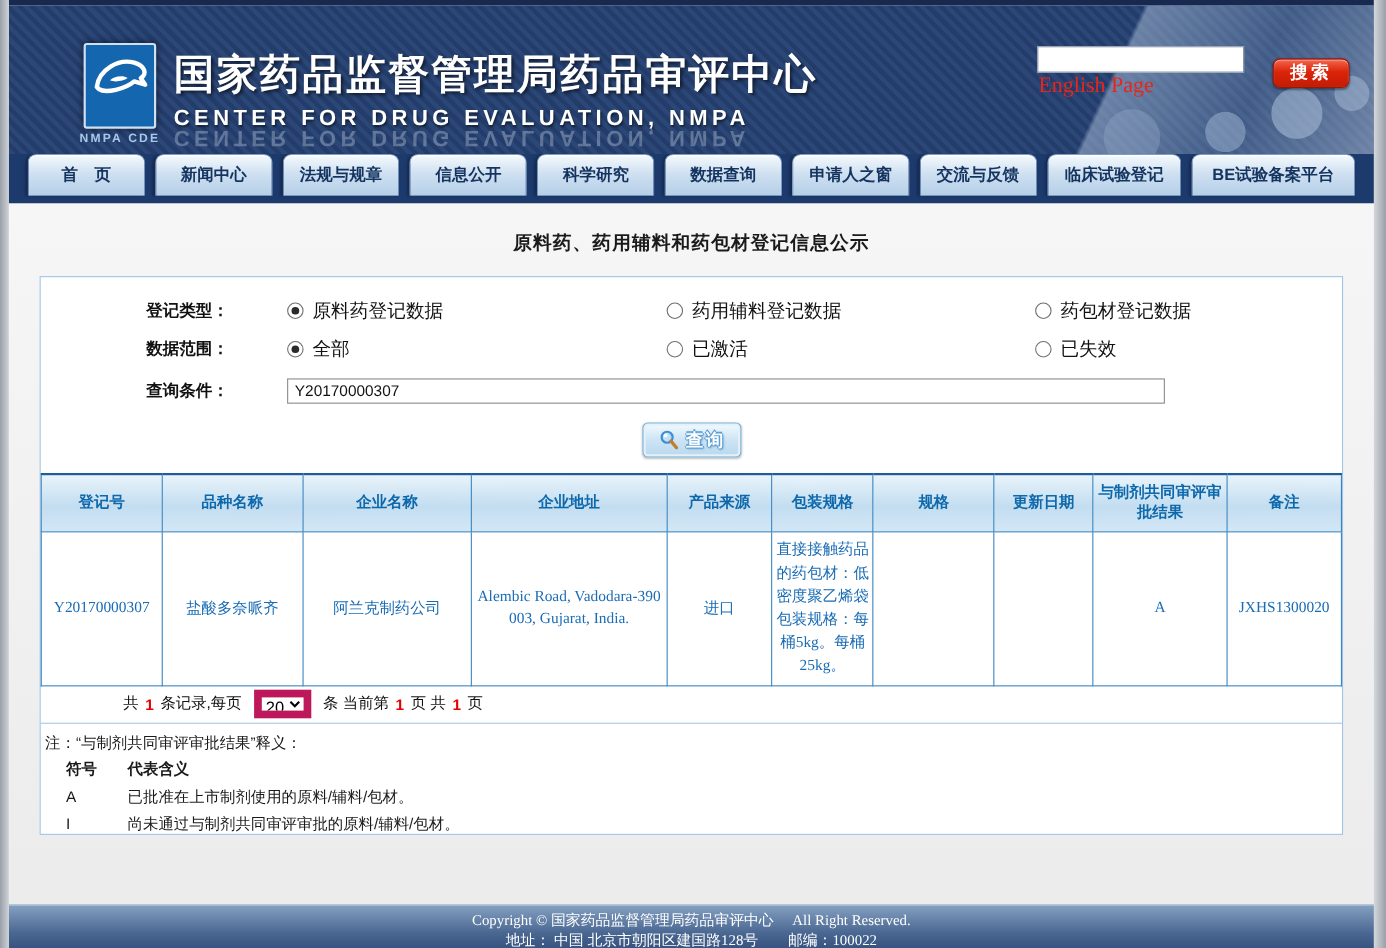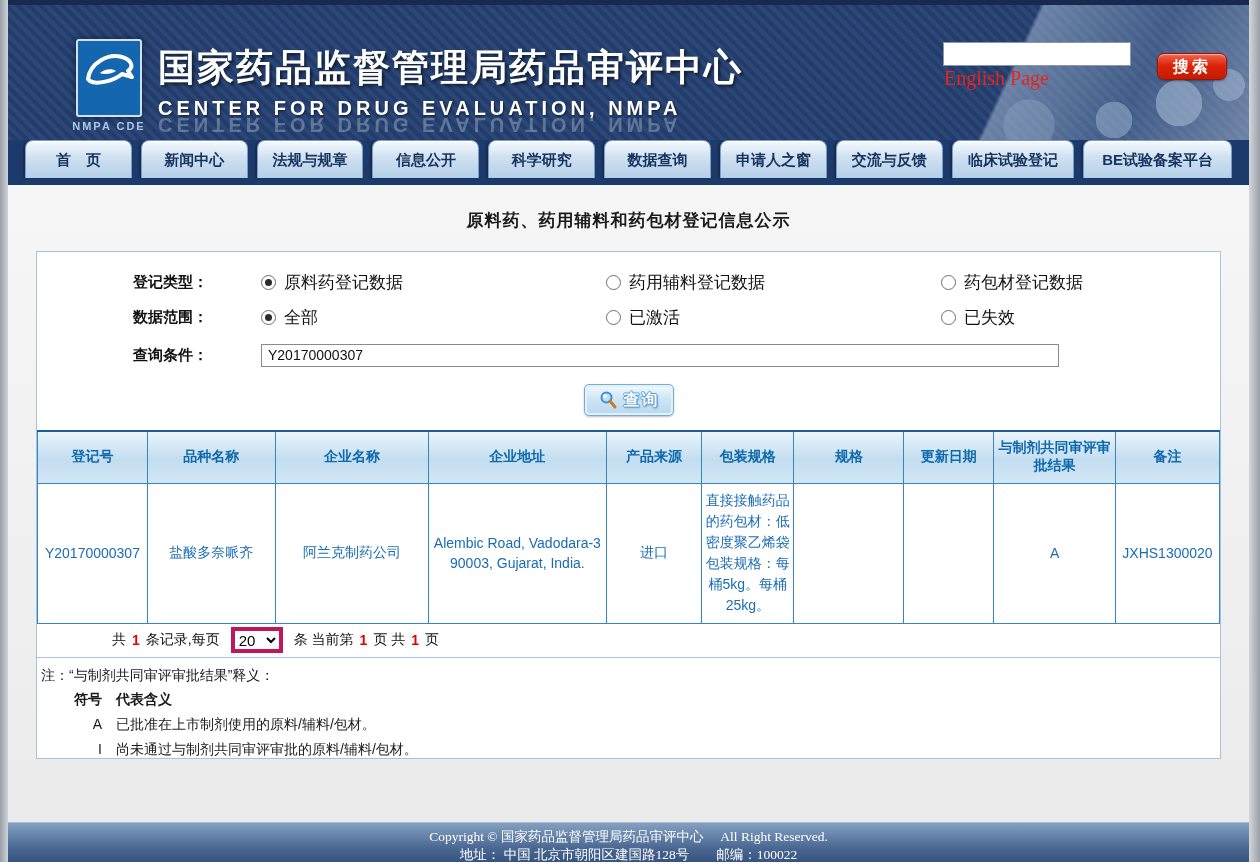--- a/index.html
+++ b/index.html
@@ -70,35 +70,35 @@
     background:linear-gradient(#f3fafe,#cde4f4 50%,#b9d8ee); border:1px solid #74aed4; border-radius:5px;
     box-shadow:0 0 0 2px #e3f1fa inset, 0 1px 2px rgba(0,0,0,.25); cursor:pointer; }
   .query-btn-label { font-size:16px; font-weight:bold; color:#fff; letter-spacing:2px;
     text-shadow:-1px 0 #5ba0d6, 1px 0 #5ba0d6, 0 -1px #5ba0d6, 0 1px #5ba0d6, 1px 1px 2px #3f7fb5; }
 
   
   table.grid { width:100%; border-collapse:collapse; table-layout:fixed; }
   table.grid th { height:52px; background:linear-gradient(#e9f4fb,#c3ddf0 55%,#d2e7f6);
     border:1px solid #3a85c0; border-top:2px solid #1e5d97; color:#0e68ac; font-size:14px; font-weight:bold; padding:2px; }
   table.grid td { height:140px; border:1px solid #3a85c0; color:#1a6cb5; font-size:14px;
-    font-family:Liberation Sans, sans-serif; text-align:center; vertical-align:middle; padding:3px; }
+    font-family:Liberation Serif, serif; text-align:center; vertical-align:middle; padding:3px; }
   td.al { text-align:left; word-break:break-all; padding:3px 6px; line-height:1.45; }
   td.pkg { line-height:1.5; padding:3px 8px; }
 
   .pagination { height:34px; display:flex; align-items:center; padding-left:72px; font-size:14px; color:#111;
     border-bottom:1px solid #a9c8e4; }
   .pagination span { margin:0 3px; }
   .red-num { color:#e60000; font-weight:bold; }
-  .page-size-select { width:52px; height:26px; margin:0 8px; font-size:15px; border:4px solid #be185d; background:#fff; }
+  .page-size-select { width:52px; height:26px; margin:0 8px; font-size:15px; border:7px solid #be185d; background:#fff; }
 
   .notes { padding:5px 0 0 4px; font-size:14px; color:#1a1a1a; }
   .note-title { line-height:24px; }
   .note-row { display:flex; line-height:25px; padding-left:19px; }
   .note-row.head { font-weight:bold; }
-  .note-sym { width:42px; text-align:right; flex:none; }
+  .note-sym { width:42px; text-align:left; flex:none; }
   .note-meaning { margin-left:14px; }
 
   
   .footer { margin-top:32px; height:57px; background:linear-gradient(#84a0c1,#4a6792 45%,#1f3c69);
     border-top:1px solid #a9bcd4; color:#fff; text-align:center;
     font-family:"Liberation Serif","DejaVu Serif",serif; font-size:13.5px; padding-top:5px; }
   .footer div { line-height:17.5px; }
 </style>
 </head>
 <body>

